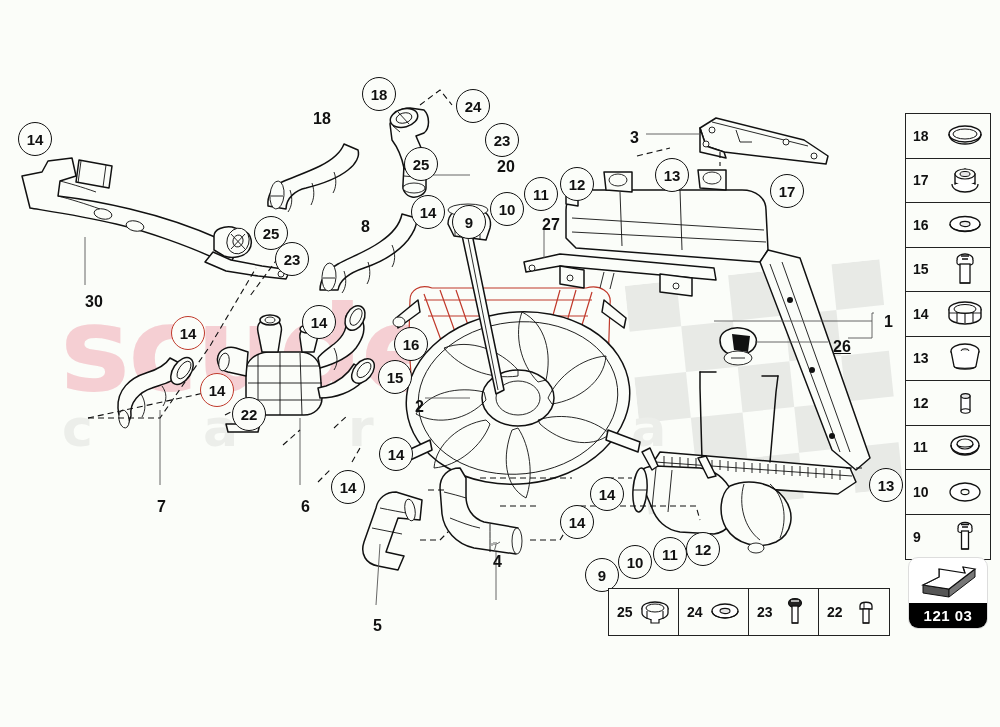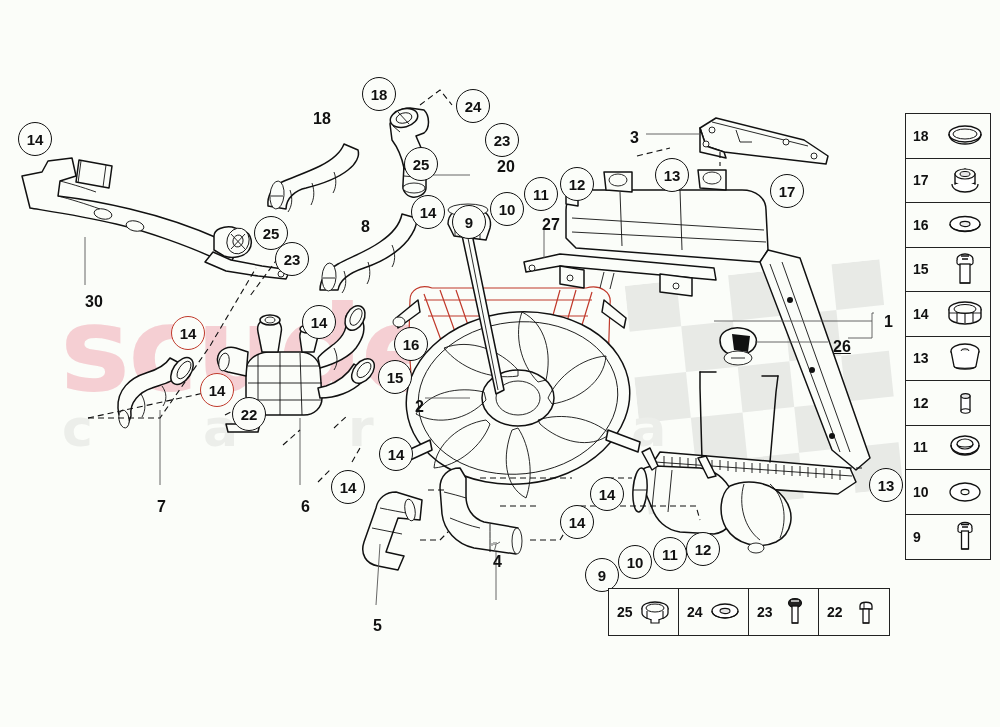--- a/index.html
+++ b/index.html
@@ -636,14 +636,26 @@
         <svg width="26" height="32" viewBox="0 0 26 32">
           <path d="M7,10 C7,5 19,5 19,10 L19,13 L7,13 Z" fill="#fff" stroke="#111" stroke-width="1.3"></path>
           <path d="M11,6 C11,9 11,11 11,13" stroke="#111" stroke-width="1"></path>
           <rect x="10" y="13" width="6" height="14" fill="#fff" stroke="#111" stroke-width="1.3"></rect>
           <path d="M10,27 L16,27" stroke="#111" stroke-width="1.2"></path>
         </svg>
       </span>
     </div>
   </div>
 
+  <div id="badge">
+    <div class="arrowbox">
+      <svg width="62" height="36" viewBox="0 0 62 36">
+        <path d="M6,22 L6,30 L32,34 L32,26 Z" fill="#555" stroke="#111" stroke-width="1"></path>
+        <path d="M32,26 L32,34 L58,14 L58,6 Z" fill="#777" stroke="#111" stroke-width="1"></path>
+        <path d="M6,22 L32,26 L58,6 L46,4 L48,10 L22,6 L22,14 Z" fill="#fff" stroke="#111" stroke-width="1.2"></path>
+        <path d="M22,6 L22,14 L6,22" fill="#fff" stroke="#111" stroke-width="1.2"></path>
+        <path d="M46,4 L48,10" stroke="#111" stroke-width="1.1"></path>
+      </svg>
+    </div>
+    <div class="numbox">121 03</div>
+  </div>
 
 </div>
 
 </body></html>

